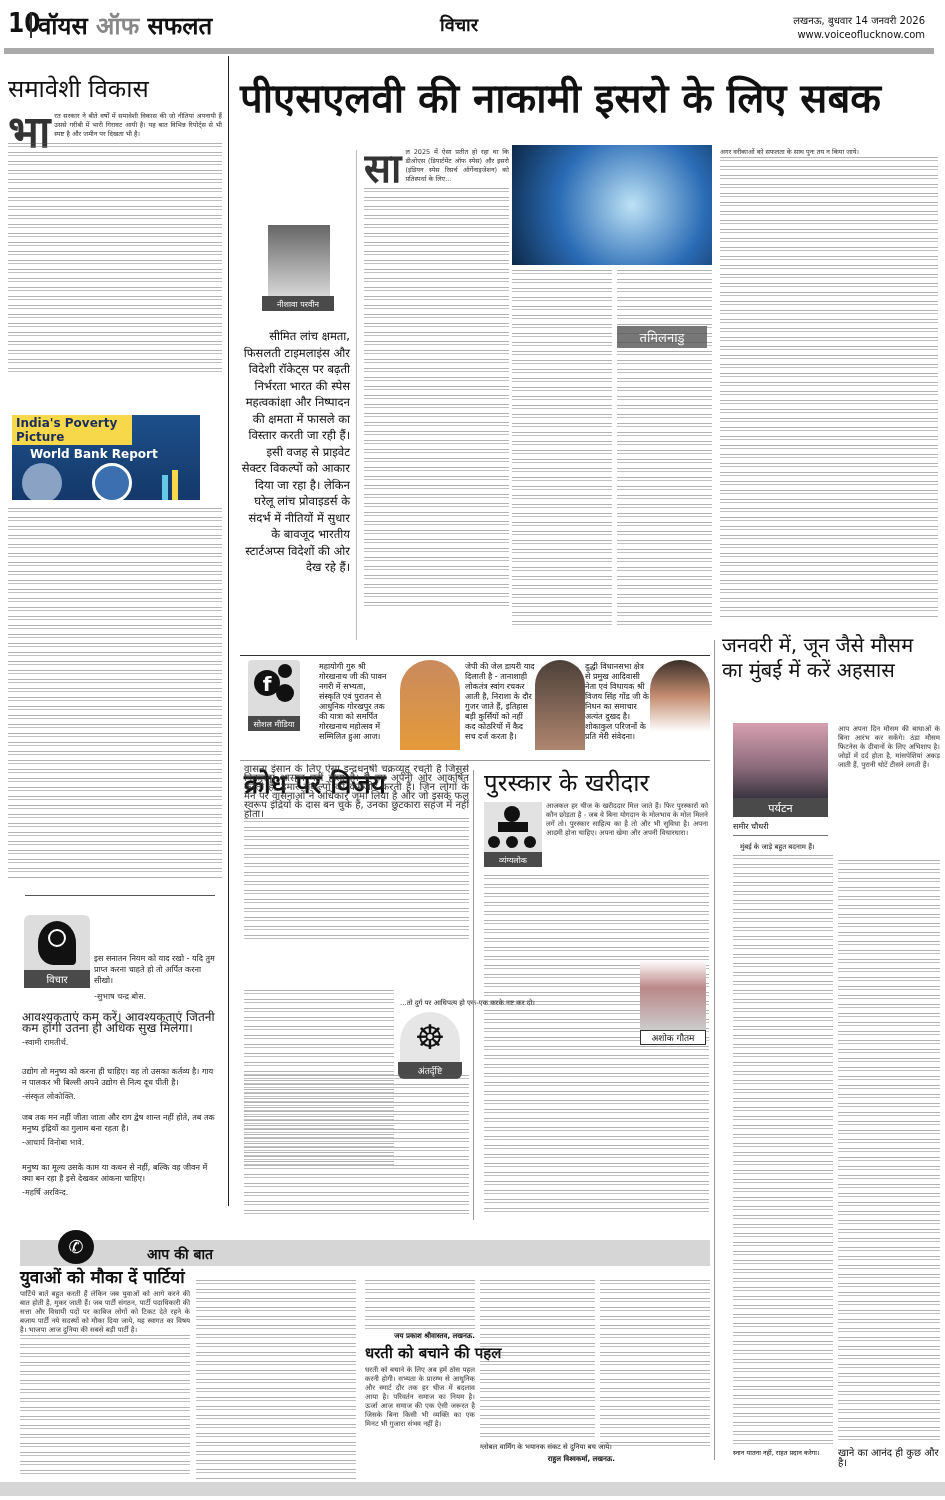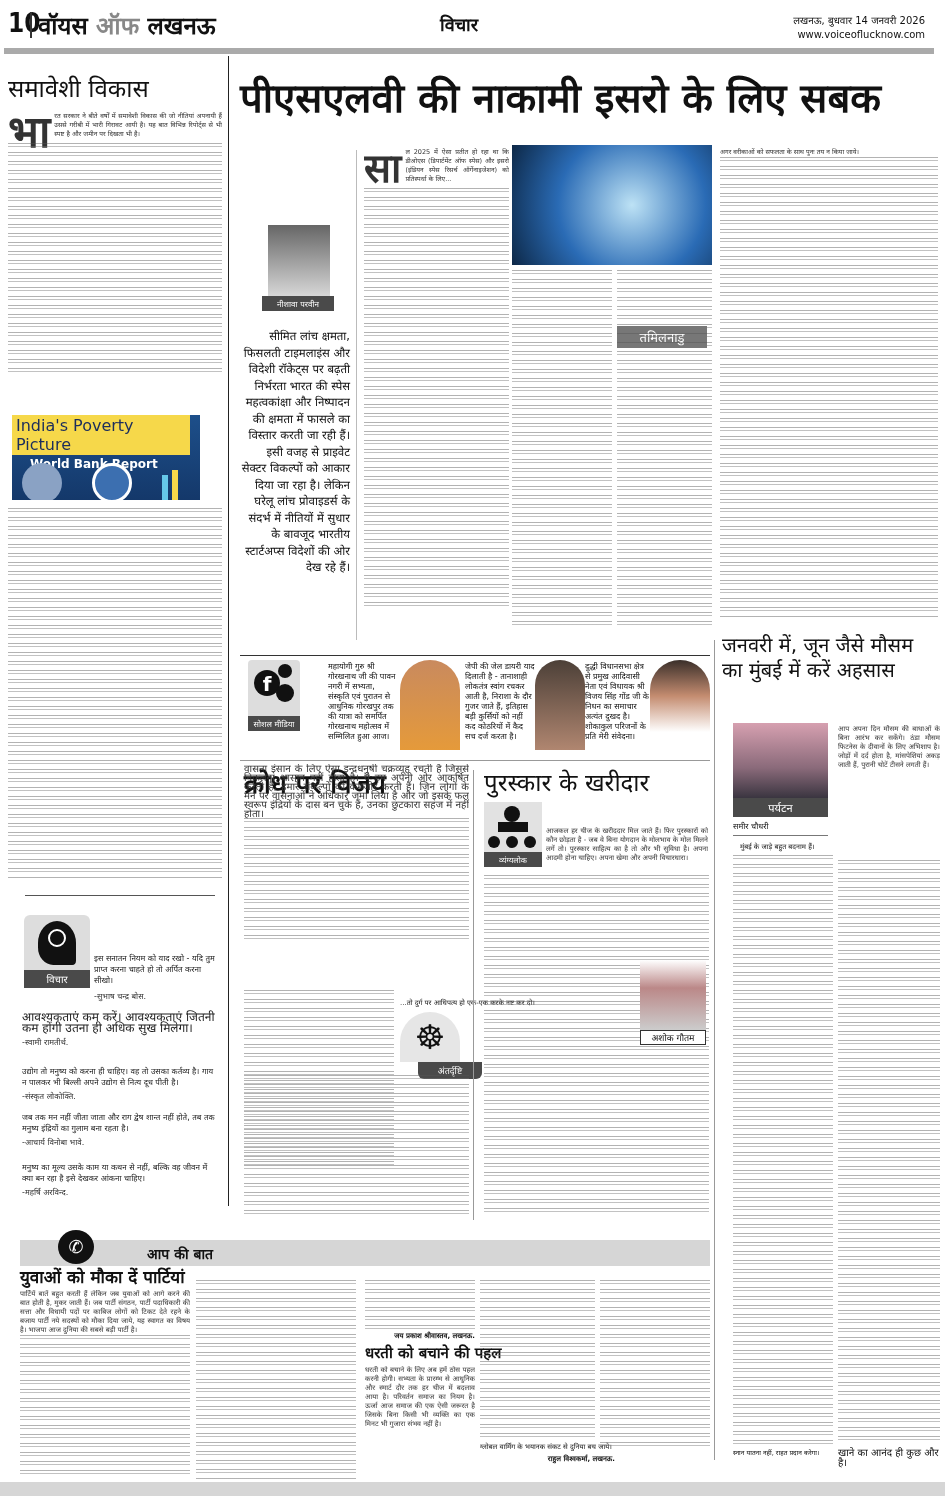--- a/index.html
+++ b/index.html
@@ -27,39 +27,39 @@
 </style>
 </head>
 <body>
 
 <div class="abs masthead">
   <div class="abs pageno">10</div>
   <div class="abs pageno-sep"></div>
   <div class="abs brand">
     <span class="b1">वॉयस</span>
     <span class="b2">ऑफ</span>
-    <span class="b3">लखनऊ</span>
+    <span class="b3">सफलत</span>
   </div>
   <div class="abs section">विचार</div>
   <div class="abs dateline">
     <div>लखनऊ, बुधवार 14 जनवरी 2026</div>
     <div>www.voiceoflucknow.com</div>
   </div>
 </div>
 <div class="abs topbar"></div>
 
 <div class="abs vrule" style="left:228px;top:56px;height:1150px;"></div>
 <div class="abs headline" style="left:8px;top:76px;font-size:24px;font-weight:normal;">समावेशी विकास</div>
 <div class="abs text" style="left:8px;top:112px;width:214px;height:290px;">
   <span class="dropcap">भा</span>
   <span>रत सरकार ने बीते वर्षों में समावेशी विकास की जो नीतियां अपनायी हैं उससे गरीबी में भारी गिरावट आयी है। यह बात विभिन्न रिपोर्ट्स से भी स्पष्ट है और जमीन पर दिखता भी है।</span>
   <div class="textfill" style="height:230px;margin-top:4px;"></div>
 </div>
 <div class="abs" style="left:12px;top:415px;width:188px;height:85px;background:linear-gradient(#1d4f8a,#14386a);overflow:hidden;">
-  <div style="background:#f6d84a;color:#1b2d5c;font-weight:normal;font-size:16px;padding:1px 4px;width:178px;">India's Poverty Picture</div>
+  <div style="background:#f6d84a;color:#1b2d5c;font-weight:bold;font-size:12px;padding:1px 4px;width:120px;">India's Poverty Picture</div>
   <div style="color:#fff;font-weight:bold;font-size:12px;padding:2px 18px;">World Bank Report</div>
   <div style="position:absolute;left:10px;top:48px;width:40px;height:40px;border-radius:50%;background:#8aa2c4;"></div>
   <div style="position:absolute;left:80px;top:48px;width:40px;height:40px;border-radius:50%;border:3px solid #fff;background:#3c6fb0;"></div>
   <div style="position:absolute;left:150px;top:60px;width:6px;height:25px;background:#65c7e8;"></div>
   <div style="position:absolute;left:160px;top:55px;width:6px;height:30px;background:#f6d84a;"></div>
 </div>
 <div class="abs text textfill" style="left:8px;top:508px;width:214px;height:370px;"></div>
 
 <div class="abs headline" style="left:240px;top:76px;font-size:40px;">पीएसएलवी की नाकामी इसरो के लिए सबक</div>
 
@@ -83,21 +83,21 @@
 </div>
 
 <div class="abs hrule" style="left:240px;top:655px;width:470px;"></div>
 <div class="abs" style="left:248px;top:660px;width:52px;height:58px;background:#ddd;border-radius:4px 4px 0 0;">
   <div style="position:absolute;left:6px;top:10px;width:26px;height:26px;border-radius:50%;background:#111;color:#fff;font-weight:bold;text-align:center;font-size:20px;line-height:28px;">f</div>
   <div style="position:absolute;left:30px;top:4px;width:14px;height:14px;border-radius:50%;background:#111;"></div>
   <div style="position:absolute;left:28px;top:24px;width:18px;height:18px;border-radius:50%;background:#111;"></div>
 </div>
 <div class="abs label-box" style="left:248px;top:716px;width:52px;font-size:8px;">सोशल मीडिया</div>
 
-<div class="abs small" style="left:328px;top:662px;width:70px;height:88px;overflow:hidden;">
+<div class="abs small" style="left:319px;top:662px;width:70px;height:88px;overflow:hidden;">
   <span>महायोगी गुरु श्री गोरखनाथ जी की पावन नगरी में सभ्यता, संस्कृति एवं पुरातन से आधुनिक गोरखपुर तक की यात्रा को समर्पित गोरखनाथ महोत्सव में सम्मिलित हुआ आज।</span>
 </div>
 <div class="abs" style="left:400px;top:660px;width:60px;height:90px;border-radius:30px 30px 0 0;background:linear-gradient(#c98a5e,#e59a3a);"></div>
 <div class="abs small" style="left:465px;top:662px;width:70px;height:88px;overflow:hidden;">
   <span>जेपी की जेल डायरी याद दिलाती है - तानाशाही लोकतंत्र स्वांग रचकर आती है, निराशा के दौर गुजर जाते हैं, इतिहास बड़ी कुर्सियों को नहीं कद कोठरियों में कैद सच दर्ज करता है।</span>
 </div>
 <div class="abs" style="left:535px;top:660px;width:50px;height:90px;border-radius:25px 25px 0 0;background:linear-gradient(#4c4038,#b08670);"></div>
 <div class="abs small" style="left:585px;top:662px;width:65px;height:88px;overflow:hidden;">
   <span>दुद्धी विधानसभा क्षेत्र से प्रमुख आदिवासी नेता एवं विधायक श्री विजय सिंह गोंड जी के निधन का समाचार अत्यंत दुखद है। शोकाकुल परिजनों के प्रति मेरी संवेदना।</span>
 </div>
@@ -118,35 +118,35 @@
 <div class="abs text textfill" style="left:838px;top:860px;width:102px;height:580px;"></div>
 
 <div class="abs hrule" style="left:240px;top:760px;width:470px;background:#999;"></div>
 <div class="abs headline" style="left:244px;top:770px;font-size:26px;">क्रोध पर विजय</div>
 <div class="abs text" style="left:244px;top:764px;width:225px;height:180px;font-size:10px;">
   <span>वासना इंसान के लिए ऐसा इन्द्रधनुषी चक्रव्यूह रचती है जिससे निकलना आसान नहीं होता है। ये हम अपनी ओर आकर्षित करती हैं, हमारे संकल्पों को कमजोर करती हैं। जिन लोगों के मन पर वासनाओं ने अधिकार जमा लिया है और जो इसके फल स्वरूप इंद्रियों के दास बन चुके हैं, उनका छुटकारा सहज में नहीं होता।</span>
   <div class="textfill" style="height:130px;"></div>
 </div>
 <div class="abs text textfill" style="left:244px;top:990px;width:150px;height:180px;"></div>
 <div class="abs" style="left:400px;top:1012px;width:60px;height:50px;background:#e6e6e6;border-radius:30px 30px 0 0;text-align:center;font-size:34px;line-height:50px;">☸</div>
-<div class="abs label-box" style="left:398px;top:1062px;width:64px;font-size:9px;border-radius:0 0 6px 6px;margin-left:20px;">अंतर्दृष्टि</div>
+<div class="abs label-box" style="left:398px;top:1062px;width:64px;font-size:9px;border-radius:0 0 6px 6px;">अंतर्दृष्टि</div>
 <div class="abs small" style="left:400px;top:998px;font-size:7px;">...तो दुर्ग पर आधिपत्य हो एक-एक करके नष्ट कर दो।</div>
 <div class="abs text textfill" style="left:244px;top:1075px;width:225px;height:140px;"></div>
 
 <div class="abs vrule" style="left:473px;top:770px;height:450px;background:#999;"></div>
 <div class="abs headline" style="left:484px;top:770px;font-size:24px;font-weight:normal;">पुरस्कार के खरीदार</div>
 <div class="abs" style="left:484px;top:802px;width:58px;height:50px;background:#e2e2e2;">
   <div style="position:absolute;left:20px;top:4px;width:16px;height:16px;border-radius:50%;background:#111;"></div>
   <div style="position:absolute;left:14px;top:20px;width:30px;height:10px;background:#111;"></div>
   <div style="position:absolute;left:4px;top:34px;width:12px;height:12px;border-radius:50%;background:#111;"></div>
   <div style="position:absolute;left:22px;top:34px;width:12px;height:12px;border-radius:50%;background:#111;"></div>
   <div style="position:absolute;left:40px;top:34px;width:12px;height:12px;border-radius:50%;background:#111;"></div>
 </div>
 <div class="abs label-box" style="left:484px;top:852px;width:58px;font-size:8px;">व्यंग्यलोक</div>
-<div class="abs text" style="left:546px;top:802px;width:162px;height:70px;font-size:7px;margin-top:25px;">आजकल हर चीज के खरीददार मिल जाते हैं। फिर पुरस्कारों को कौन छोड़ता है - जब वे बिना योगदान के मोलभाव के मोल मिलने लगें तो। पुरस्कार साहित्य का है तो और भी सुविधा है। अपना आदमी होना चाहिए। अपना खेमा और अपनी विचारधारा।</div>
+<div class="abs text" style="left:546px;top:802px;width:162px;height:70px;font-size:7px;">आजकल हर चीज के खरीददार मिल जाते हैं। फिर पुरस्कारों को कौन छोड़ता है - जब वे बिना योगदान के मोलभाव के मोल मिलने लगें तो। पुरस्कार साहित्य का है तो और भी सुविधा है। अपना आदमी होना चाहिए। अपना खेमा और अपनी विचारधारा।</div>
 <div class="abs text textfill" style="left:484px;top:875px;width:225px;height:340px;"></div>
 <div class="abs" style="left:640px;top:960px;width:66px;height:70px;background:linear-gradient(#fff,#b88 40%,#ccc);"></div>
 <div class="abs" style="left:640px;top:1030px;width:66px;border:1px solid #333;text-align:center;font-size:9px;background:#fff;">अशोक गौतम</div>
 
 <div class="abs hrule" style="left:25px;top:895px;width:190px;background:#555;"></div>
 <div class="abs" style="left:24px;top:915px;width:66px;height:55px;background:#ddd;border-radius:6px 6px 0 0;">
   <div style="position:absolute;left:14px;top:6px;width:38px;height:44px;border-radius:50% 50% 10% 40%;background:#111;"></div>
   <div style="position:absolute;left:24px;top:14px;width:18px;height:18px;border-radius:50%;border:2px solid #fff;"></div>
 </div>
 <div class="abs label-box" style="left:24px;top:970px;width:66px;font-size:10px;">विचार</div>

